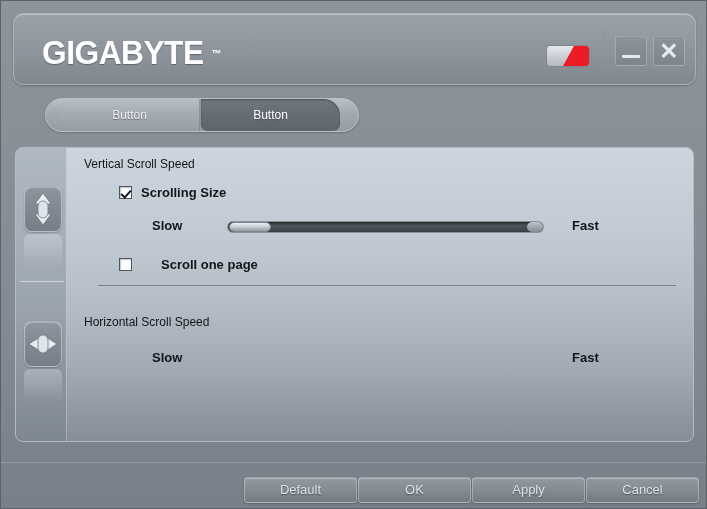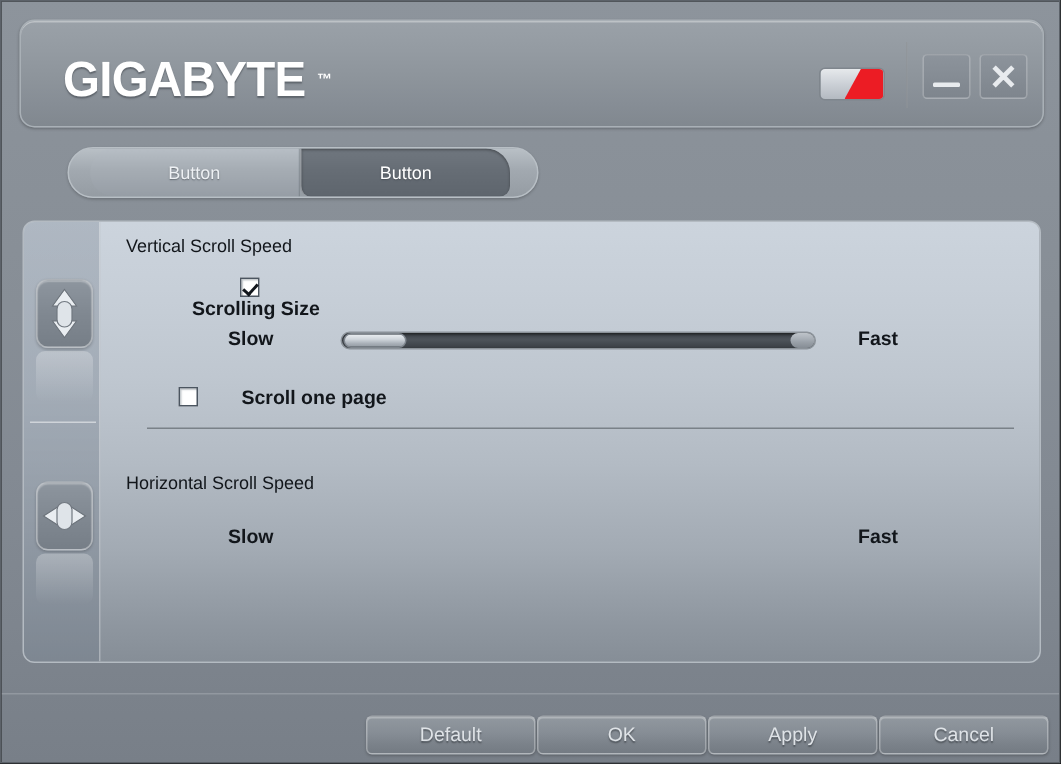--- a/index.html
+++ b/index.html
@@ -258,21 +258,21 @@
   }
   #title-vertical   { left: 17px; top: 9px; }
   #title-horizontal { left: 17px; top: 151px; margin-top: 16px; }
 
   .checkbox-row {
     position: absolute;
     display: flex;
     align-items: center;
     cursor: pointer;
   }
-  #row-scrolling-size { left: 52px; top: 37px; flex-direction: column; }
+  #row-scrolling-size { left: 52px; top: 37px; }
   #row-scroll-one-page { left: 52px; top: 109px; gap: 20px; }
 
   .cb-box {
     width: 13px; height: 13px;
     background: #ffffff;
     border: 1px solid #4b5560;
     box-shadow: inset 1px 1px 1px rgba(120,130,140,0.45);
     position: relative;
     flex: 0 0 auto;
   }

